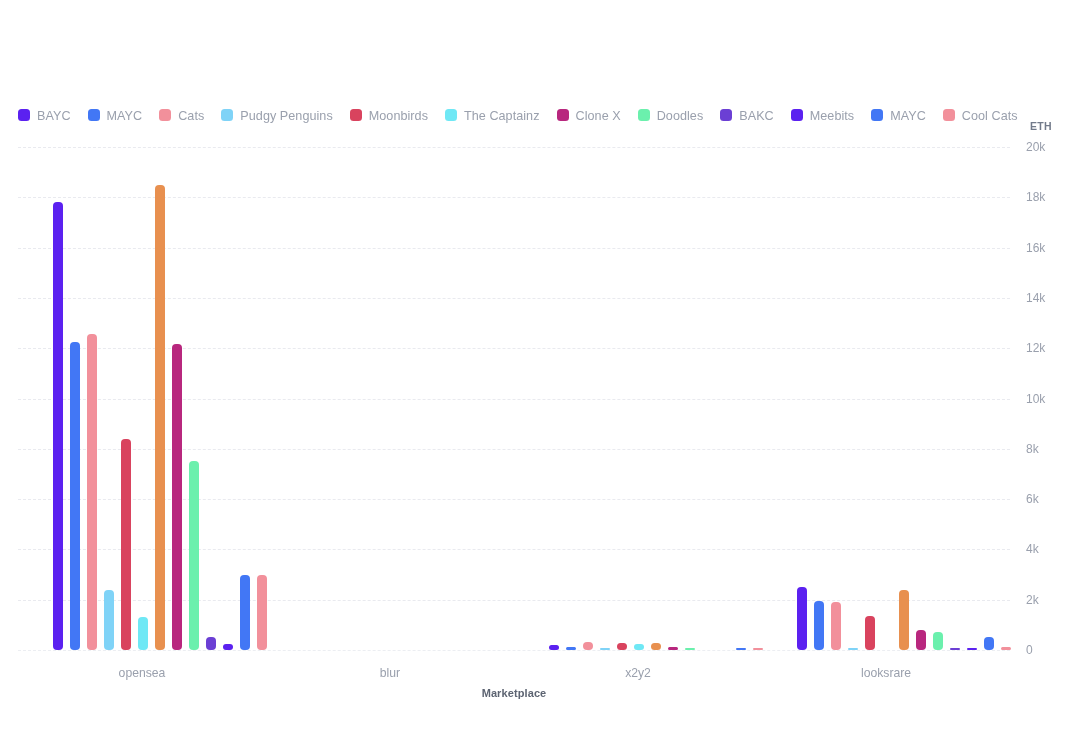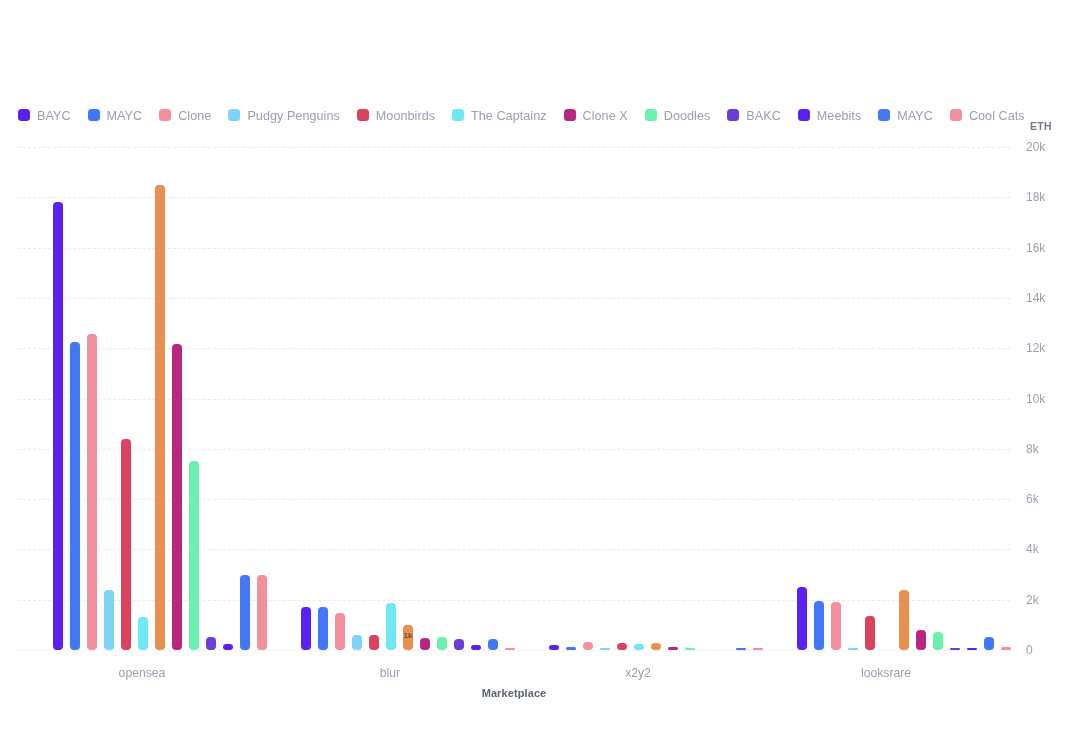--- a/index.html
+++ b/index.html
@@ -164,21 +164,21 @@
       <div class="legend-item">
         <span class="legend-swatch" style="background: rgb(91, 33, 240);"></span>
         <span class="legend-label">BAYC</span>
       </div>
       <div class="legend-item">
         <span class="legend-swatch" style="background: rgb(66, 119, 245);"></span>
         <span class="legend-label">MAYC</span>
       </div>
       <div class="legend-item">
         <span class="legend-swatch" style="background: rgb(242, 144, 155);"></span>
-        <span class="legend-label">Clone</span>
+        <span class="legend-label">Cats</span>
       </div>
       <div class="legend-item">
         <span class="legend-swatch" style="background: rgb(127, 211, 247);"></span>
         <span class="legend-label">Pudgy Penguins</span>
       </div>
       <div class="legend-item">
         <span class="legend-swatch" style="background: rgb(217, 67, 94);"></span>
         <span class="legend-label">Moonbirds</span>
       </div>
       <div class="legend-item">
@@ -235,37 +235,20 @@
         <div class="bar" title="Pudgy Penguins: 2400" style="left: 54.2308px; width: 10px; height: 60.36px; background: rgb(127, 211, 247);"></div>
         <div class="bar" title="Moonbirds: 8400" style="left: 71.1538px; width: 10px; height: 211.26px; background: rgb(217, 67, 94);"></div>
         <div class="bar" title="The Captainz: 1300" style="left: 88.0769px; width: 10px; height: 32.695px; background: rgb(111, 232, 245);"></div>
         <div class="bar" title="Otherdeed for Otherside: 18500" style="left: 105px; width: 10px; height: 465.275px; background: rgb(232, 144, 79);"></div>
         <div class="bar" title="Clone X: 12150" style="left: 121.923px; width: 10px; height: 305.572px; background: rgb(184, 39, 126);"></div>
         <div class="bar" title="Doodles: 7500" style="left: 138.846px; width: 10px; height: 188.625px; background: rgb(107, 240, 173);"></div>
         <div class="bar" title="BAKC: 520" style="left: 155.769px; width: 10px; height: 13.078px; background: rgb(107, 63, 212);"></div>
         <div class="bar" title="Meebits: 250" style="left: 172.692px; width: 10px; height: 6.2875px; background: rgb(91, 33, 240);"></div>
         <div class="bar" title="BEANZ: 3000" style="left: 189.615px; width: 10px; height: 75.45px; background: rgb(66, 119, 245);"></div>
         <div class="bar" title="Cool Cats: 3000" style="left: 206.538px; width: 10px; height: 75.45px; background: rgb(242, 144, 155);"></div>
-      </div>
-      <div class="bar-group" style="left: 280px; width: 220px;">
-        <div class="bar" title="BAYC: 1720" style="left: 3.46154px; width: 10px; height: 43.258px; background: rgb(91, 33, 240);"></div>
-        <div class="bar" title="MAYC: 1700" style="left: 20.3846px; width: 10px; height: 42.755px; background: rgb(66, 119, 245);"></div>
-        <div class="bar" title="Azuki: 1480" style="left: 37.3077px; width: 10px; height: 37.222px; background: rgb(242, 144, 155);"></div>
-        <div class="bar" title="Pudgy Penguins: 580" style="left: 54.2308px; width: 10px; height: 14.587px; background: rgb(127, 211, 247);"></div>
-        <div class="bar" title="Moonbirds: 600" style="left: 71.1538px; width: 10px; height: 15.09px; background: rgb(217, 67, 94);"></div>
-        <div class="bar" title="The Captainz: 1870" style="left: 88.0769px; width: 10px; height: 47.0305px; background: rgb(111, 232, 245);"></div>
-        <div class="bar" title="Otherdeed for Otherside: 1000" style="left: 105px; width: 10px; height: 25.15px; background: rgb(232, 144, 79);">
-          <span class="bar-tip">1k</span>
-        </div>
-        <div class="bar" title="Clone X: 480" style="left: 121.923px; width: 10px; height: 12.072px; background: rgb(184, 39, 126);"></div>
-        <div class="bar" title="Doodles: 520" style="left: 138.846px; width: 10px; height: 13.078px; background: rgb(107, 240, 173);"></div>
-        <div class="bar" title="BAKC: 420" style="left: 155.769px; width: 10px; height: 10.563px; background: rgb(107, 63, 212);"></div>
-        <div class="bar" title="Meebits: 180" style="left: 172.692px; width: 10px; height: 4.527px; background: rgb(91, 33, 240);"></div>
-        <div class="bar" title="BEANZ: 420" style="left: 189.615px; width: 10px; height: 10.563px; background: rgb(66, 119, 245);"></div>
-        <div class="bar" title="Cool Cats: 90" style="left: 206.538px; width: 10px; height: 2.5px; background: rgb(242, 144, 155);"></div>
       </div>
       <div class="bar-group" style="left: 528px; width: 220px;">
         <div class="bar" title="BAYC: 210" style="left: 3.46154px; width: 10px; height: 5.2815px; background: rgb(91, 33, 240);"></div>
         <div class="bar" title="MAYC: 130" style="left: 20.3846px; width: 10px; height: 3.2695px; background: rgb(66, 119, 245);"></div>
         <div class="bar" title="Azuki: 310" style="left: 37.3077px; width: 10px; height: 7.7965px; background: rgb(242, 144, 155);"></div>
         <div class="bar" title="Pudgy Penguins: 20" style="left: 54.2308px; width: 10px; height: 2.5px; background: rgb(127, 211, 247);"></div>
         <div class="bar" title="Moonbirds: 290" style="left: 71.1538px; width: 10px; height: 7.2935px; background: rgb(217, 67, 94);"></div>
         <div class="bar" title="The Captainz: 250" style="left: 88.0769px; width: 10px; height: 6.2875px; background: rgb(111, 232, 245);"></div>
         <div class="bar" title="Otherdeed for Otherside: 260" style="left: 105px; width: 10px; height: 6.539px; background: rgb(232, 144, 79);"></div>
         <div class="bar" title="Clone X: 130" style="left: 121.923px; width: 10px; height: 3.2695px; background: rgb(184, 39, 126);"></div>

